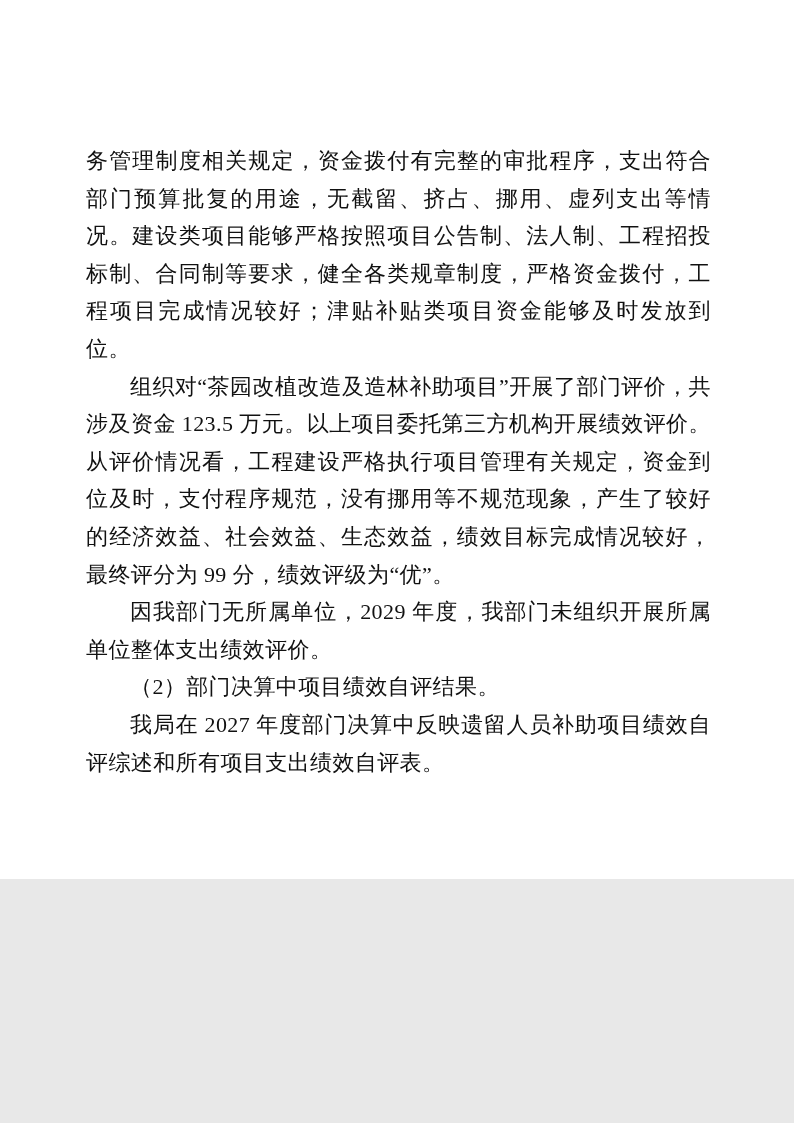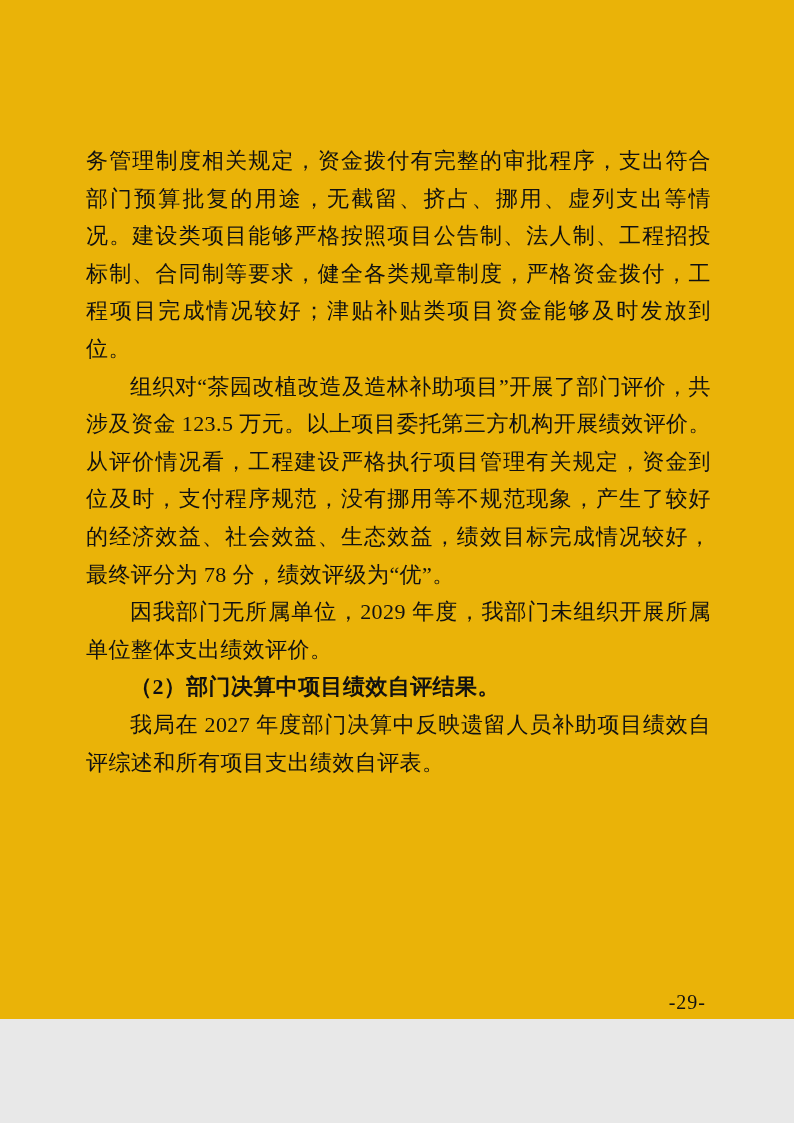--- a/index.html
+++ b/index.html
@@ -4,59 +4,59 @@
 <style>
   * { margin: 0; padding: 0; box-sizing: border-box; }
   html, body {
     width: 794px;
     background: #e8e8e8;
     font-family: "Liberation Serif", "DejaVu Serif", serif;
   }
   .page {
     position: relative;
     width: 794px;
-    height: 1019px;
-    background: #eab308;
+    height: 879px;
+    background: #ffffff;
     overflow: hidden;
     color: #111111;
   }
   .text-block {
     position: absolute;
     left: 86px;
     top: 142px;
     width: 625px;
   }
   .para {
     font-size: 22px;
     line-height: 37.6px;
     text-align: justify;
     text-justify: inter-ideograph;
     letter-spacing: 0.4px;
     color: #111111;
   }
   .para.indent { text-indent: 2em; }
   .para.heading {
-    font-weight: bold;
+    font-weight: normal;
     font-family: "Liberation Serif", "DejaVu Serif", serif;
   }
   .page-number {
     position: absolute;
     top: 990px;
     right: 88px;
     font-size: 20px;
     line-height: 24px;
     color: #111111;
     letter-spacing: 1px;
   }
 </style>
 </head>
 <body>
 
 <div class="page">
   <div class="text-block">
     <p class="para">务管理制度相关规定，资金拨付有完整的审批程序，支出符合部门预算批复的用途，无截留、挤占、挪用、虚列支出等情况。建设类项目能够严格按照项目公告制、法人制、工程招投标制、合同制等要求，健全各类规章制度，严格资金拨付，工程项目完成情况较好；津贴补贴类项目资金能够及时发放到位。</p>
-    <p class="para indent">组织对“茶园改植改造及造林补助项目”开展了部门评价，共涉及资金 123.5 万元。以上项目委托第三方机构开展绩效评价。从评价情况看，工程建设严格执行项目管理有关规定，资金到位及时，支付程序规范，没有挪用等不规范现象，产生了较好的经济效益、社会效益、生态效益，绩效目标完成情况较好，最终评分为 78 分，绩效评级为“优”。</p>
+    <p class="para indent">组织对“茶园改植改造及造林补助项目”开展了部门评价，共涉及资金 123.5 万元。以上项目委托第三方机构开展绩效评价。从评价情况看，工程建设严格执行项目管理有关规定，资金到位及时，支付程序规范，没有挪用等不规范现象，产生了较好的经济效益、社会效益、生态效益，绩效目标完成情况较好，最终评分为 99 分，绩效评级为“优”。</p>
     <p class="para indent">因我部门无所属单位，2029 年度，我部门未组织开展所属单位整体支出绩效评价。</p>
     <p class="para indent heading">（2）部门决算中项目绩效自评结果。</p>
     <p class="para indent">我局在 2027 年度部门决算中反映遗留人员补助项目绩效自评综述和所有项目支出绩效自评表。</p>
   </div>
   <div class="page-number">-29-</div>
 </div>
 
 </body></html>

